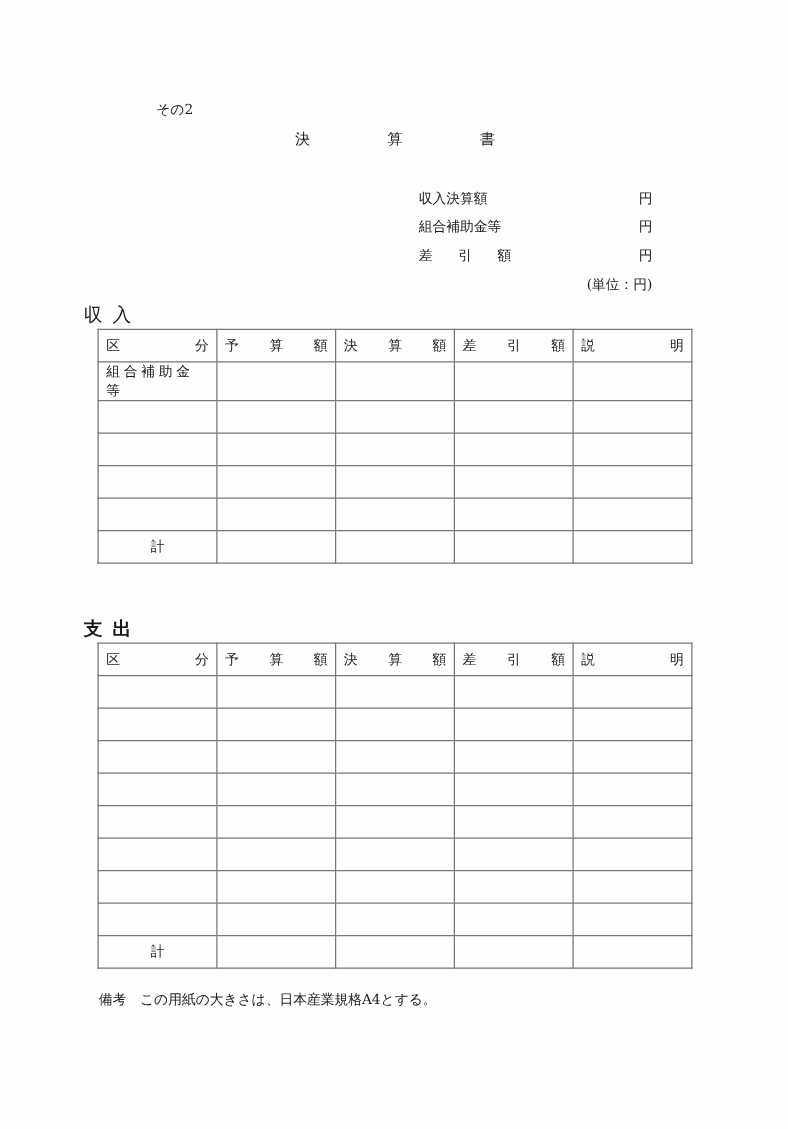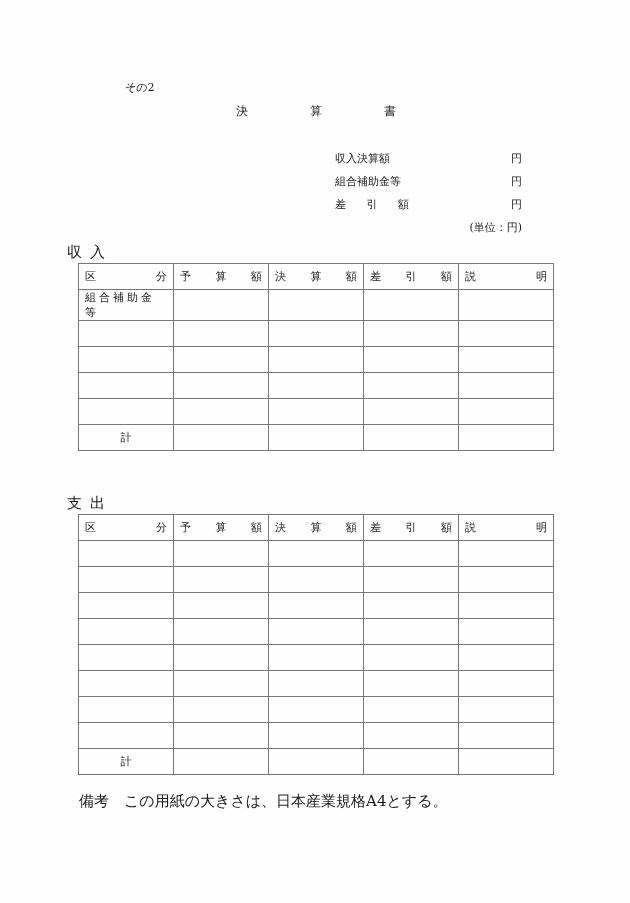--- a/index.html
+++ b/index.html
@@ -61,21 +61,21 @@
       font-size: 11px;
       box-sizing: border-box;
     }
     table.ledger col { width: 95px; }
     .hdr-cell {
       display: flex;
       justify-content: space-between;
     }
     .center { text-align: center; }
     .spaced { letter-spacing: 3px; }
-    .note { left: 79px; top: 792px; font-size: 15px; }
+    .note { left: 79px; top: 792px; font-size: 11px; }
   </style>
 </head>
 <body>
 
 <div class="abs form-label">その2</div>
 
 <div class="abs title">
   <span>決</span>
   <span>算</span>
   <span>書</span>
@@ -186,21 +186,21 @@
   <tr>
     <td class="center">計</td>
     <td></td>
     <td></td>
     <td></td>
     <td></td>
   </tr>
 </tbody>
   </table>
 
-<div class="abs section-label" style="top:494px;">支出</div>
+<div class="abs section-label" style="top:494px;font-weight:bold;">支出</div>
 
 <table class="ledger" style="top:514px;">
   <colgroup>
       <col>
       <col>
       <col>
       <col>
       <col>
     </colgroup>
   <tbody>

